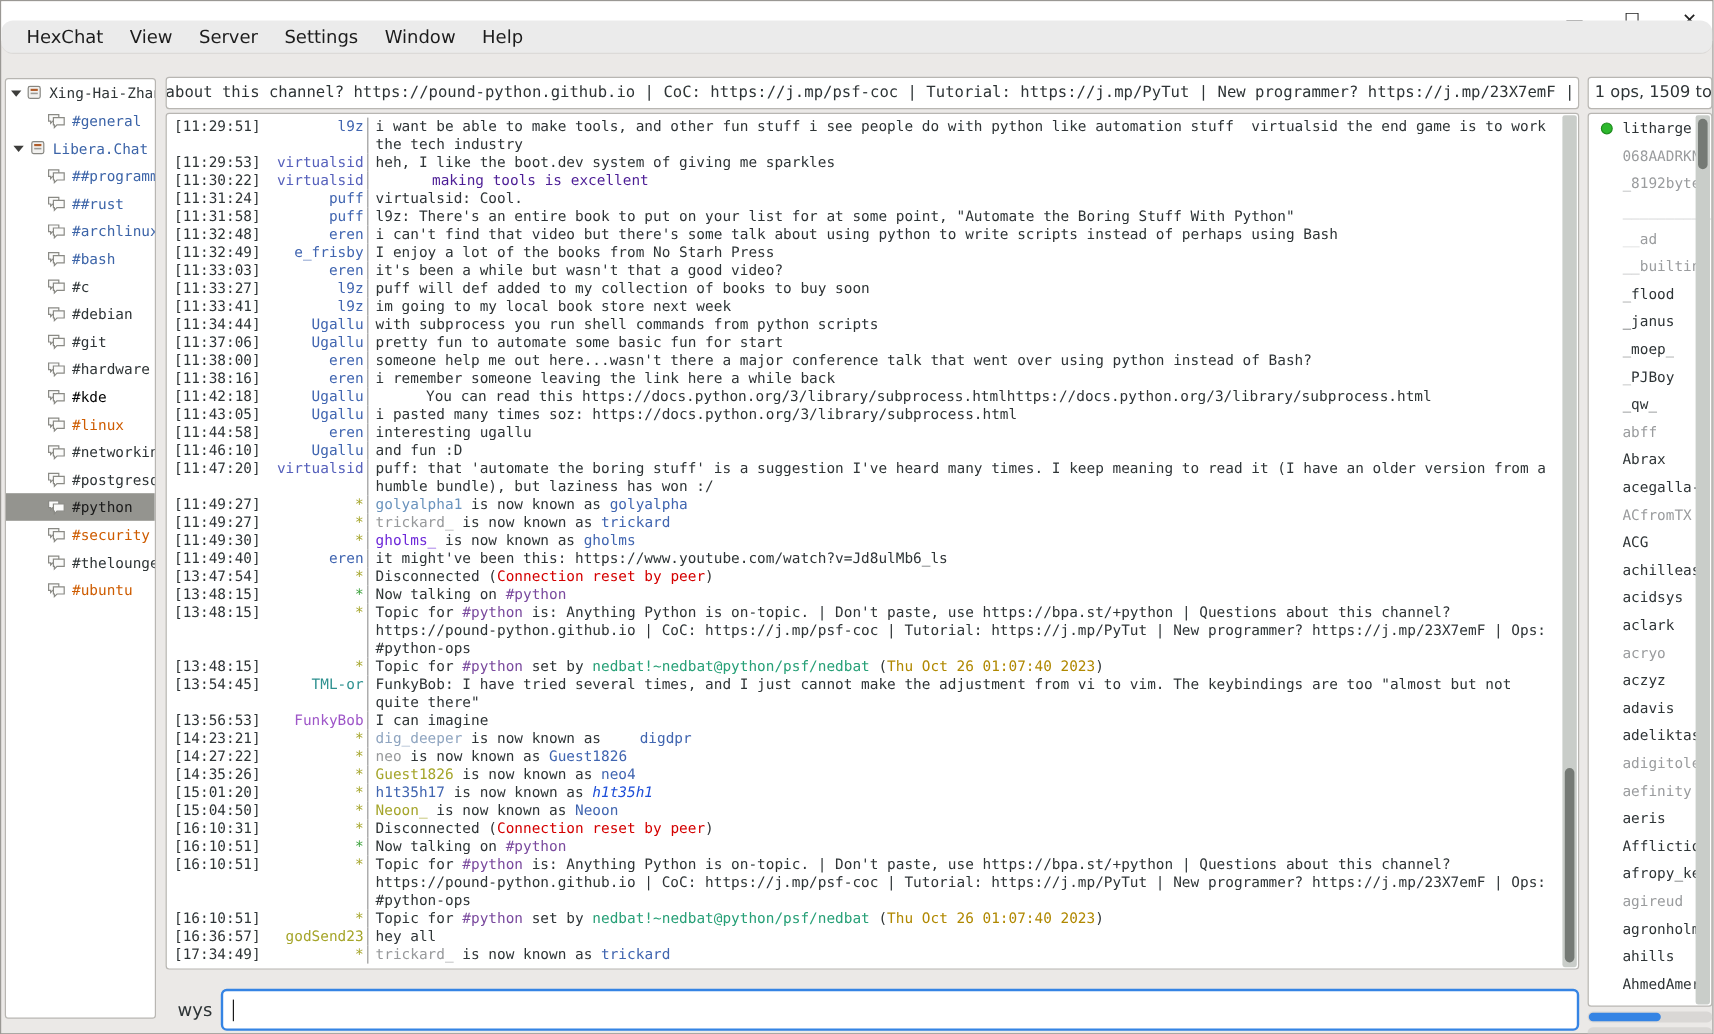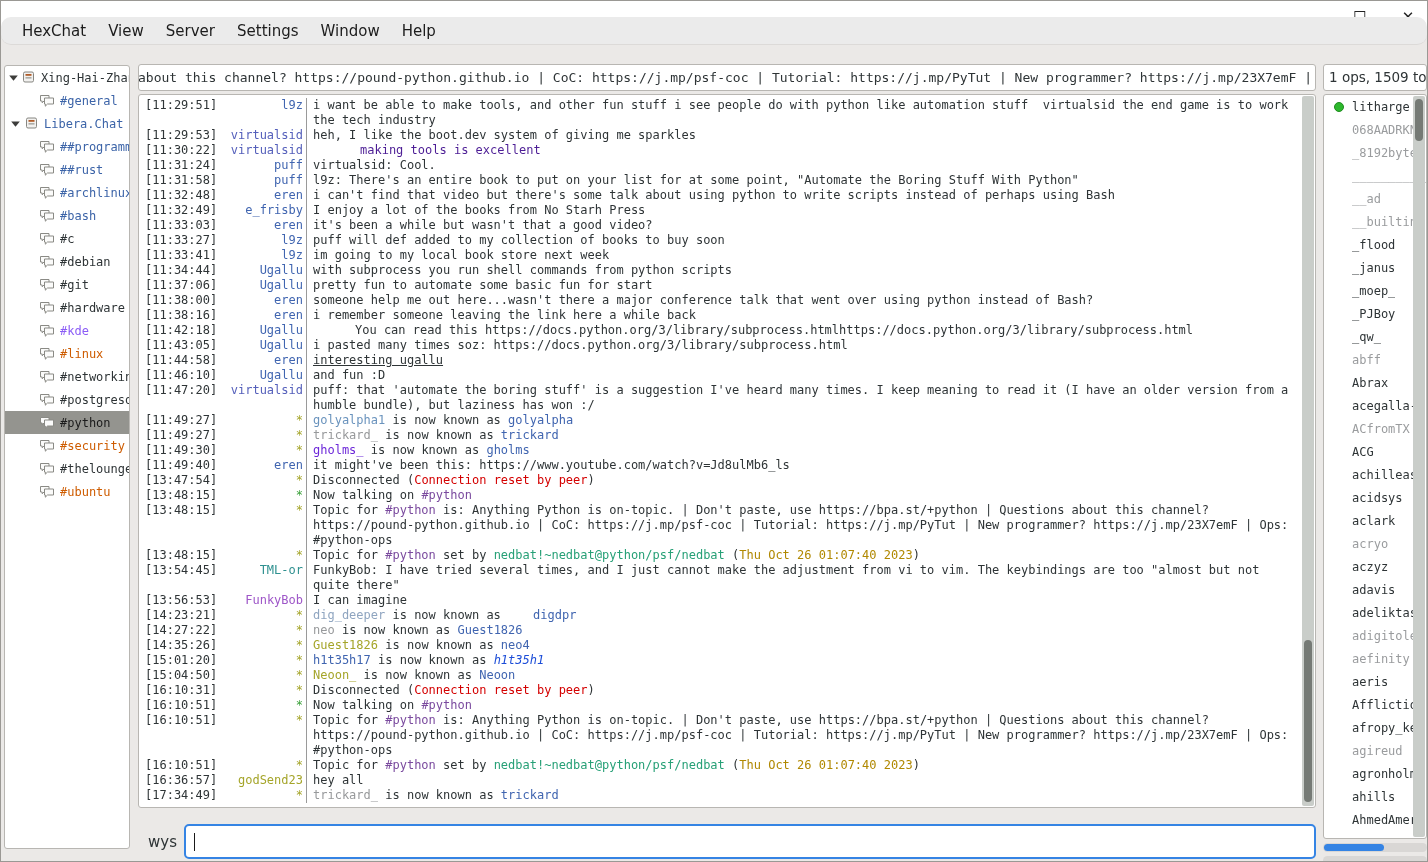--- a/index.html
+++ b/index.html
@@ -206,21 +206,21 @@
       </div>
       <div class="tree-row channel">
         <span class="ticon">
           <svg width="16" height="14" viewBox="0 0 16 14">
             <g fill="#fbfbfa" stroke="#8a8a85">
               <path d="M1.5 1.5 h8.5 v5.5 h-5 l-1.8 1.8 v-1.8 h-1.7 z"></path>
               <path d="M5.5 4 h9 v6 h-6 l-2.2 2.2 v-2.2 h-0.8 z"></path>
             </g>
           </svg>
         </span>
-        <span class="tlabel" style="color: #8b5cf6;">#kde</span>
+        <span class="tlabel" style="color: #000000;">#kde</span>
       </div>
       <div class="tree-row channel">
         <span class="ticon">
           <svg width="16" height="14" viewBox="0 0 16 14">
             <g fill="#fbfbfa" stroke="#8a8a85">
               <path d="M1.5 1.5 h8.5 v5.5 h-5 l-1.8 1.8 v-1.8 h-1.7 z"></path>
               <path d="M5.5 4 h9 v6 h-6 l-2.2 2.2 v-2.2 h-0.8 z"></path>
             </g>
           </svg>
         </span>
@@ -376,21 +376,21 @@
           <span class="msg"><span style="color: rgb(46, 52, 54); margin-left: 42px;">You can read this https://docs.python.org/3/library/subprocess.htmlhttps://docs.python.org/3/library/subprocess.html</span></span>
         </div>
         <div class="line">
           <span class="time">[11:43:05]</span>
           <span class="nickcol" style="color: rgb(64, 101, 176);">Ugallu</span>
           <span class="msg"><span style="color: rgb(46, 52, 54);">i pasted many times soz: https://docs.python.org/3/library/subprocess.html</span></span>
         </div>
         <div class="line">
           <span class="time">[11:44:58]</span>
           <span class="nickcol" style="color: rgb(64, 101, 176);">eren</span>
-          <span class="msg"><span style="color: rgb(46, 52, 54); text-decoration: underline;">interesting ugallu</span></span>
+          <span class="msg"><span style="color: rgb(46, 52, 54);">interesting ugallu</span></span>
         </div>
         <div class="line">
           <span class="time">[11:46:10]</span>
           <span class="nickcol" style="color: rgb(64, 101, 176);">Ugallu</span>
           <span class="msg"><span style="color: rgb(46, 52, 54);">and fun :D</span></span>
         </div>
         <div class="line">
           <span class="time">[11:47:20]</span>
           <span class="nickcol" style="color: rgb(85, 96, 187);">virtualsid</span>
           <span class="msg"><span style="color: rgb(46, 52, 54);">puff: that 'automate the boring stuff' is a suggestion I've heard many times. I keep meaning to read it (I have an older version from a humble bundle), but laziness has won :/</span></span>

